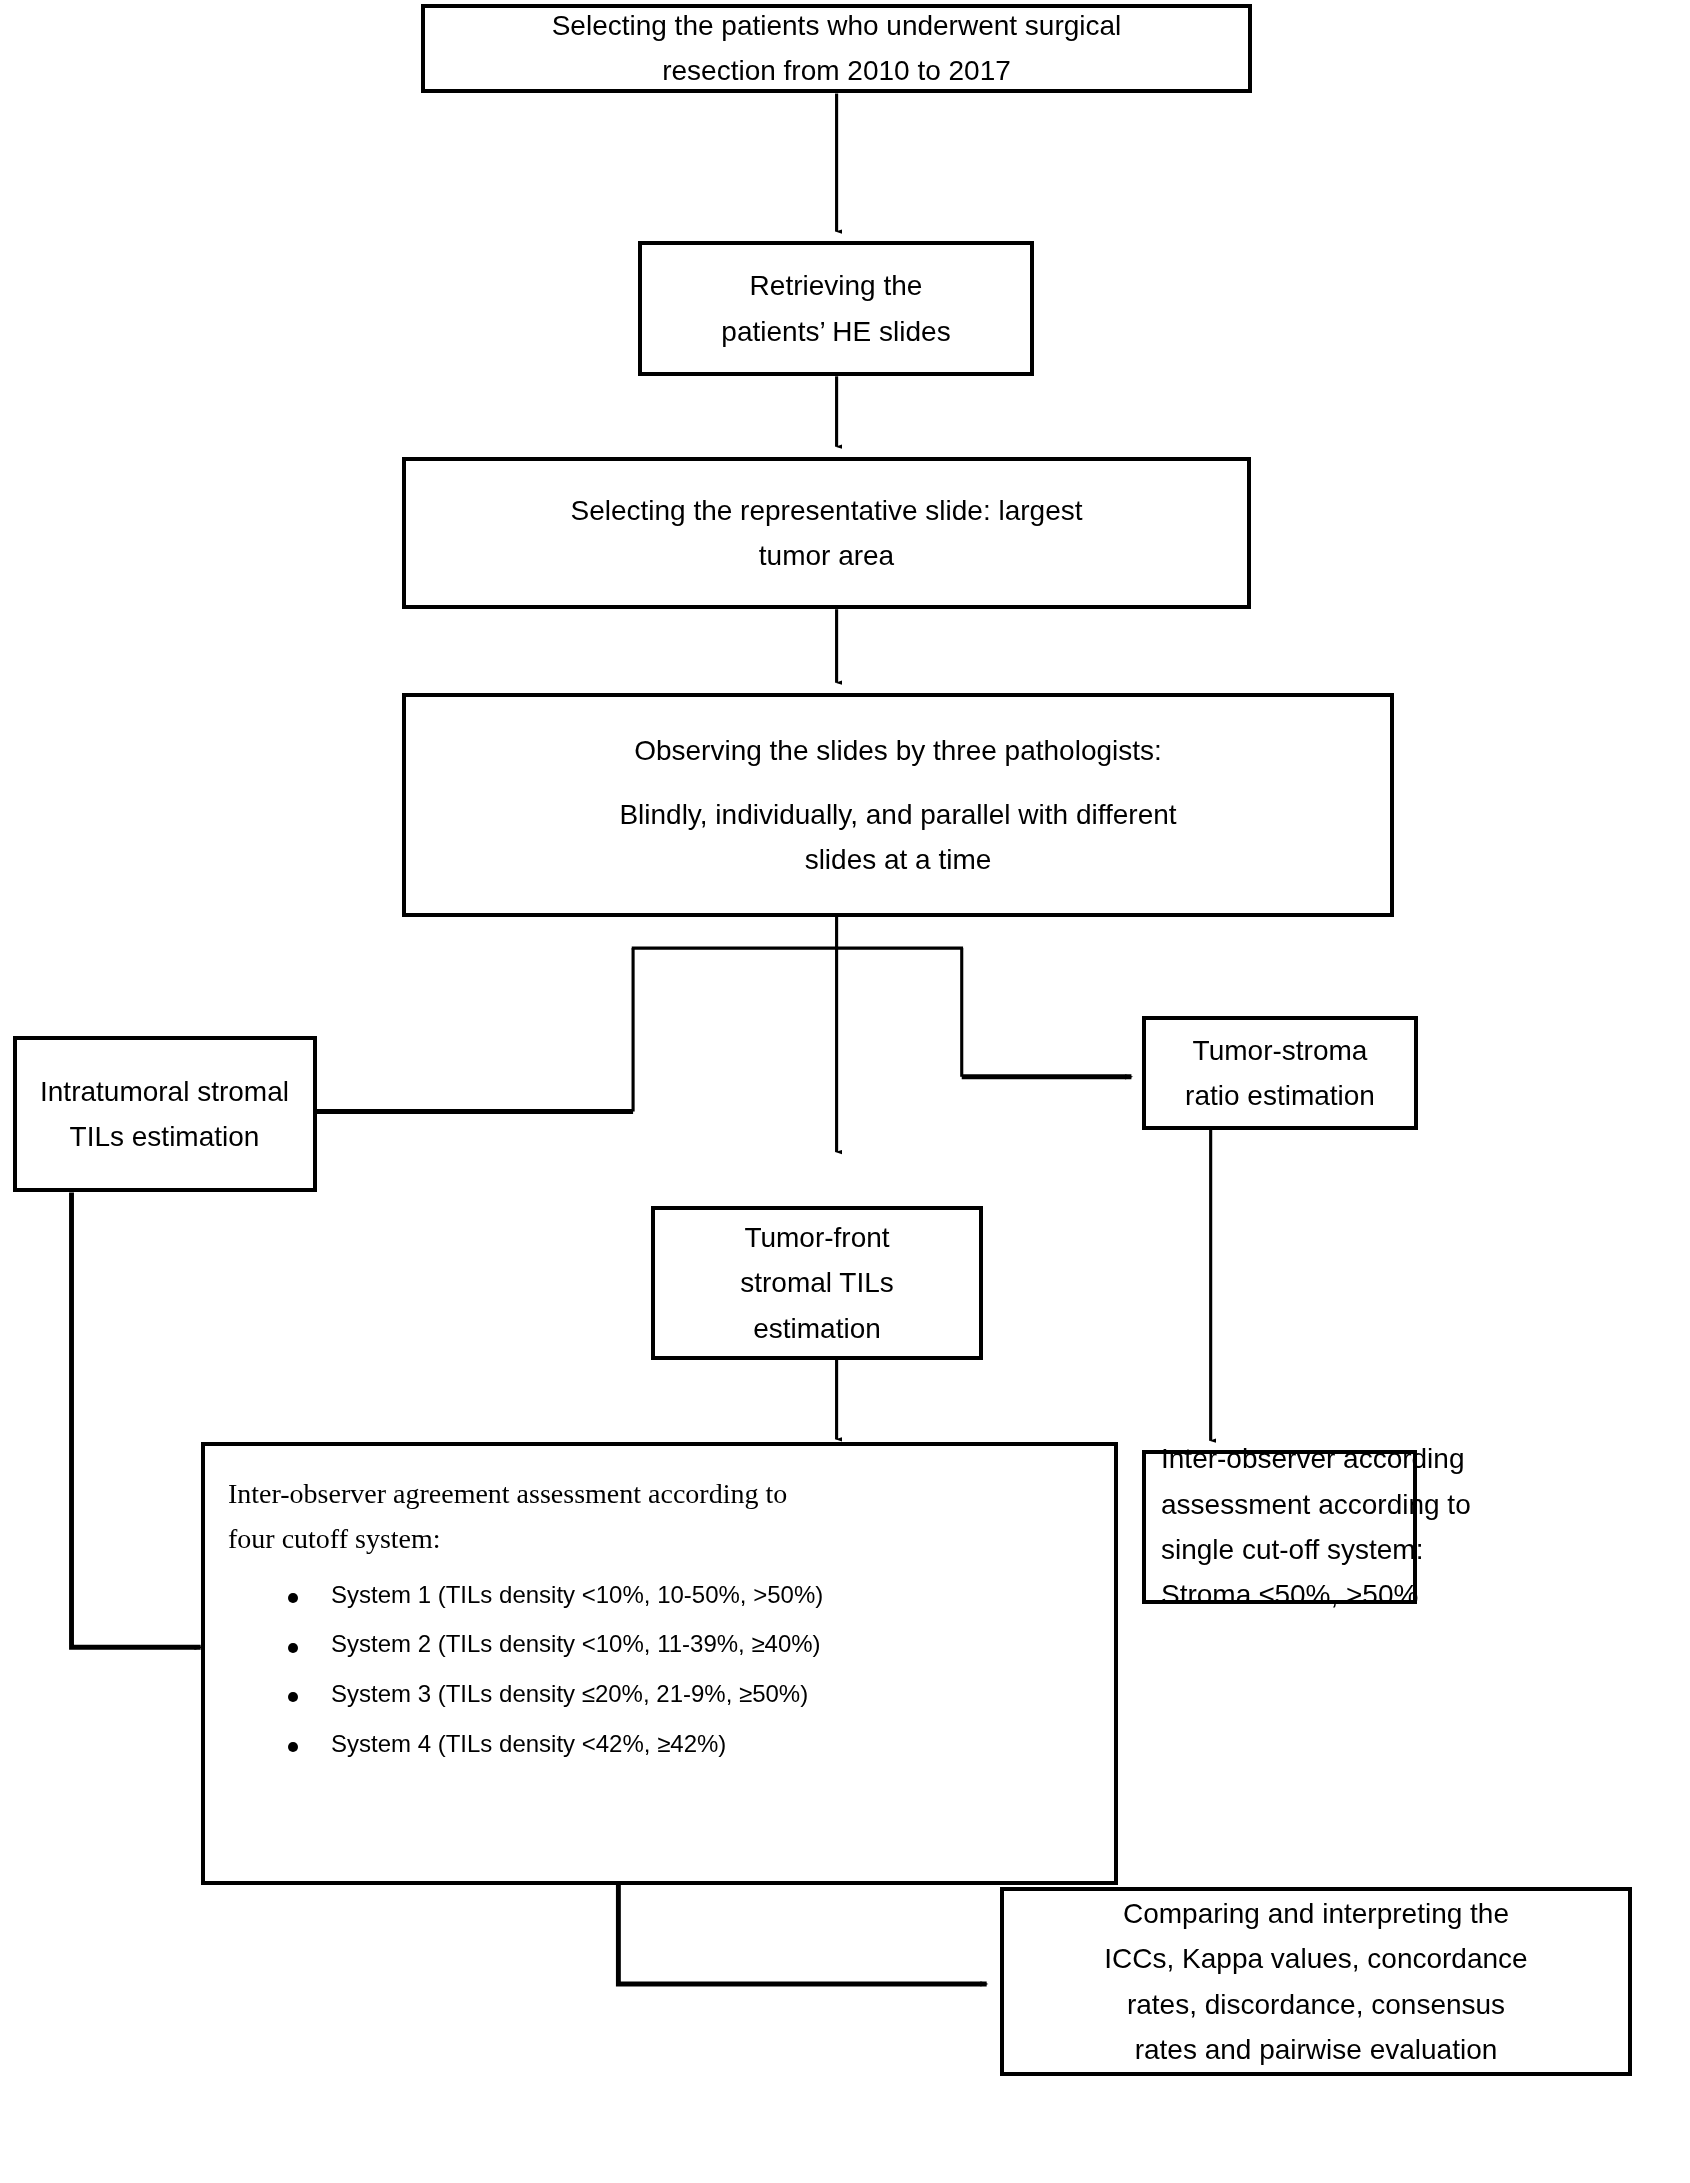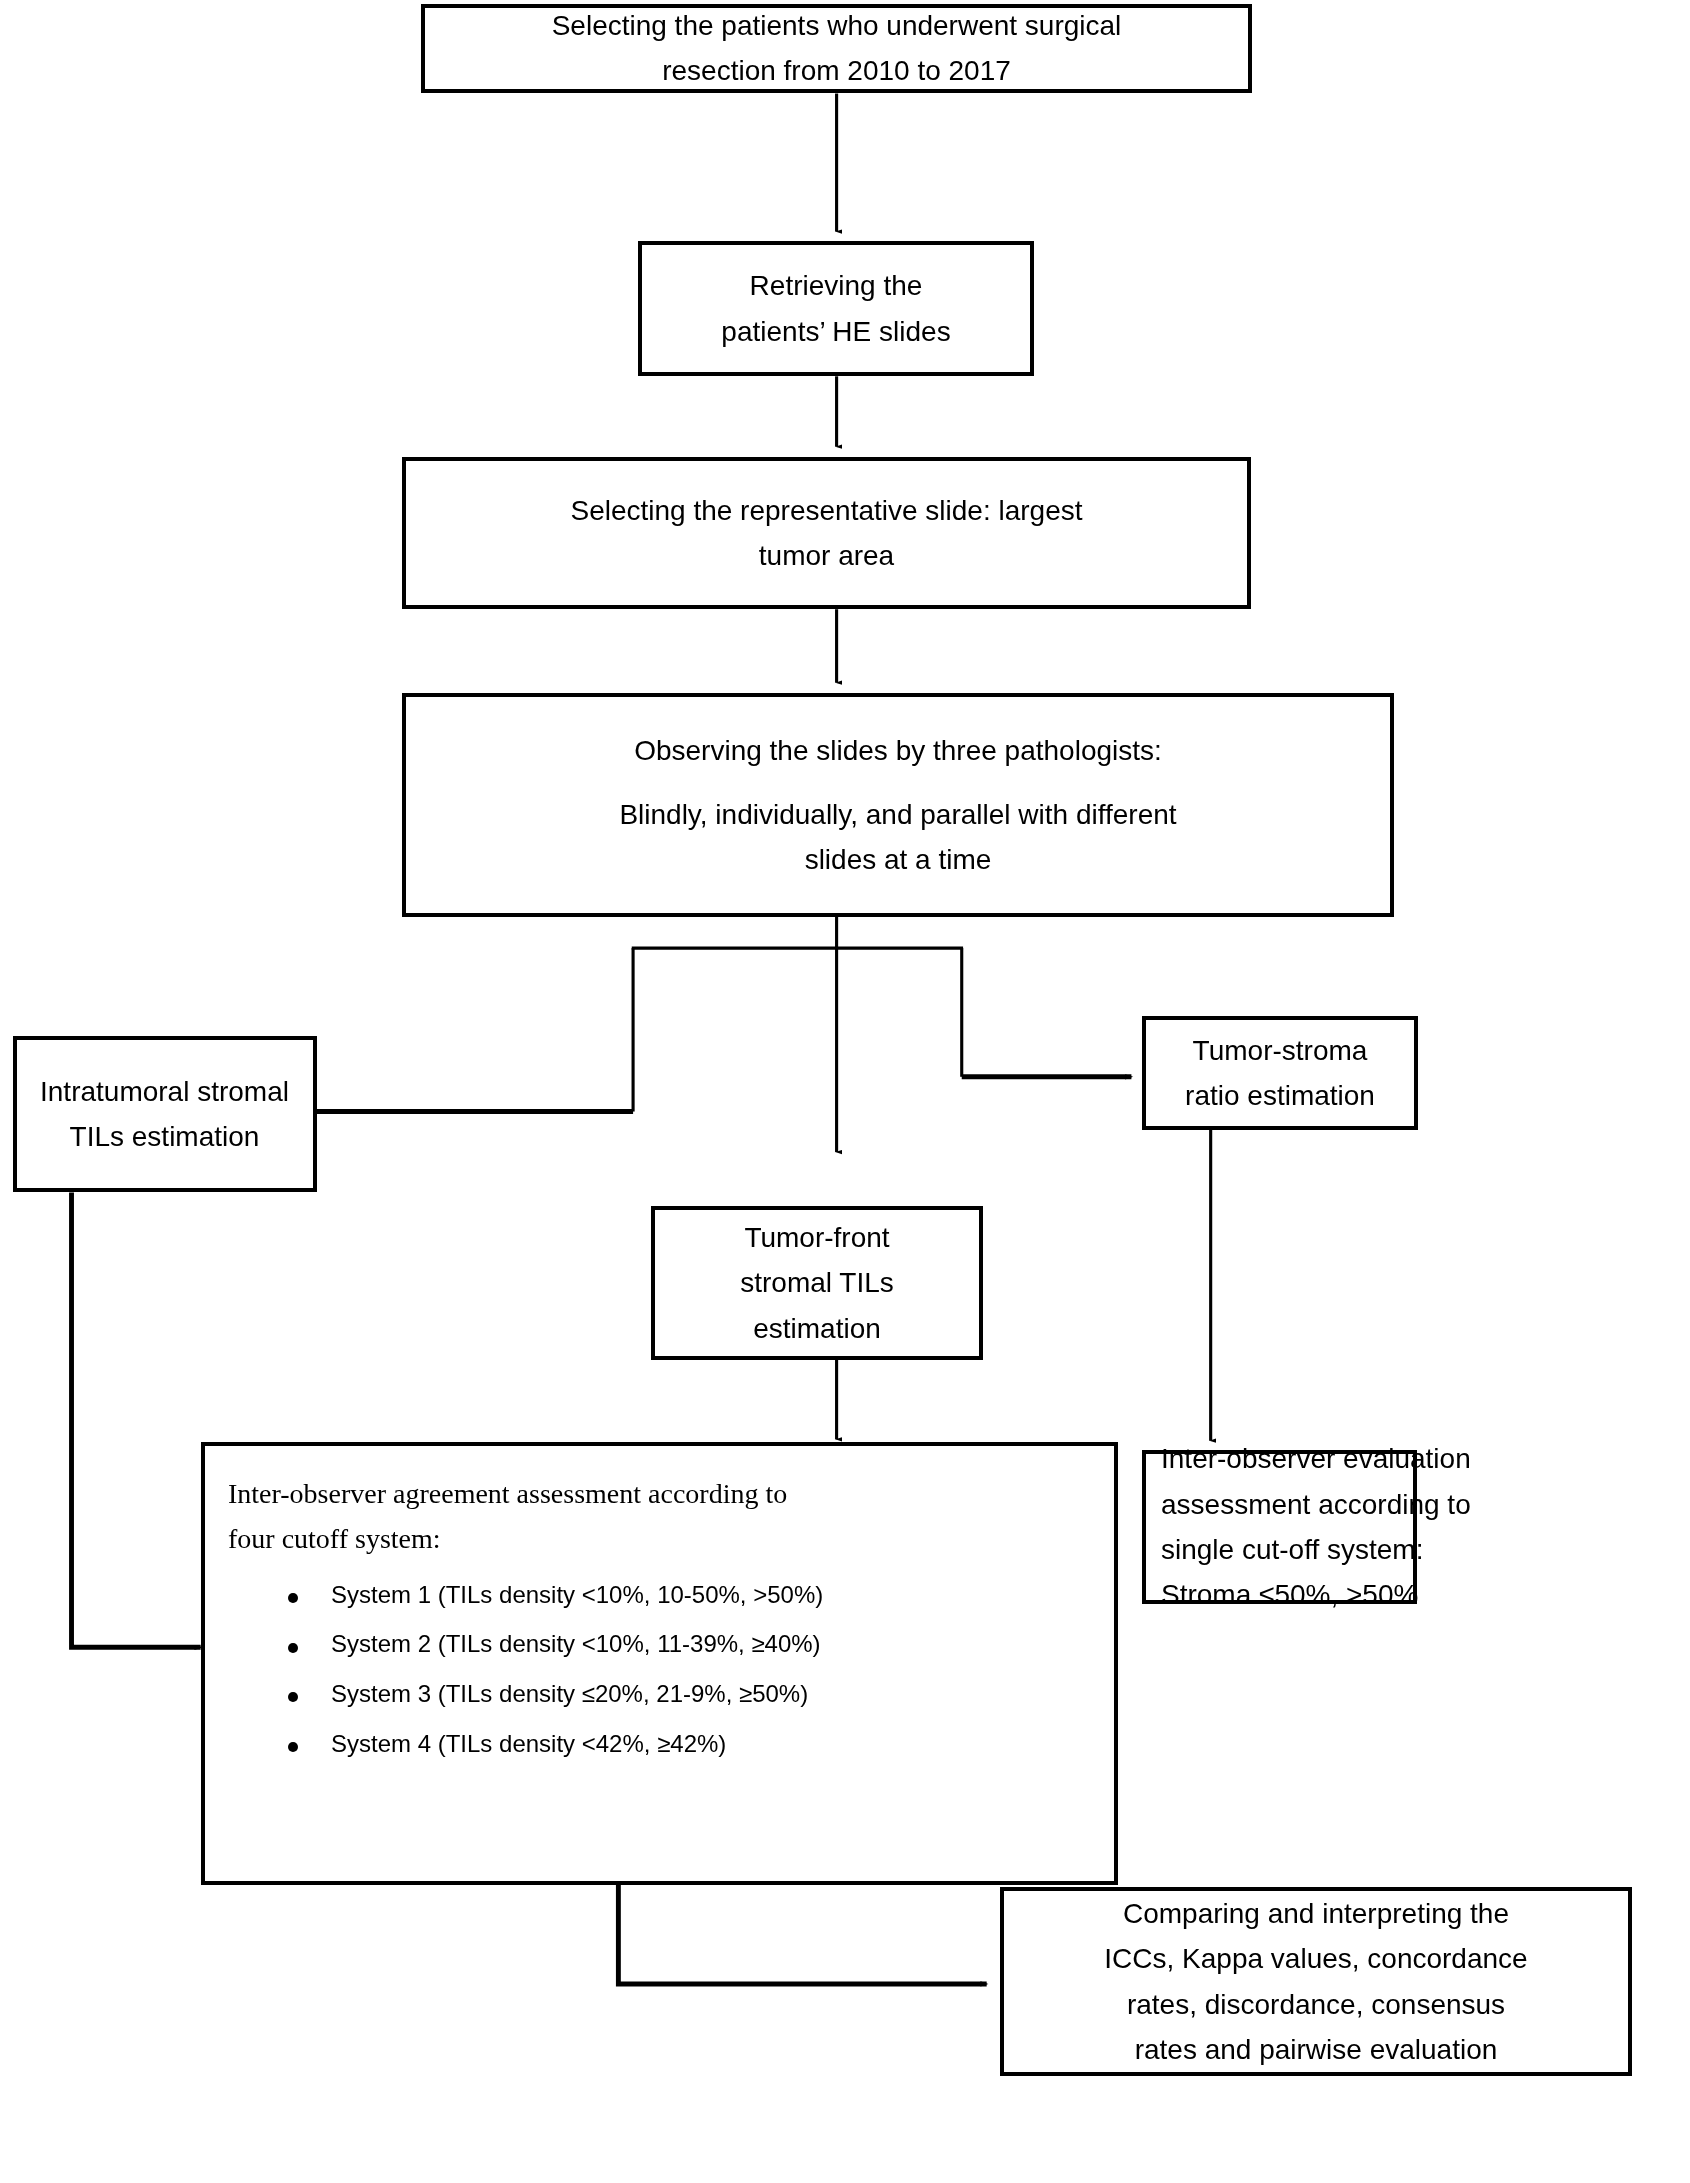--- a/index.html
+++ b/index.html
@@ -190,21 +190,21 @@
     </span>
     <ul class="bullet-list">
       <li>System 1 (TILs density &lt;10%, 10-50%, &gt;50%)</li>
       <li>System 2 (TILs density &lt;10%, 11-39%, ≥40%)</li>
       <li>System 3 (TILs density ≤20%, 21-9%, ≥50%)</li>
       <li>System 4 (TILs density &lt;42%, ≥42%)</li>
     </ul>
   </div>
 
   <div class="node-box left-align" style="left:1142px; top:1450px; width:275px; height:154px; padding:11.6px 9.8px 11.6px 15px;">
-    <span class="node-line">Inter-observer evaluation</span>
+    <span class="node-line">Inter-observer according</span>
     <span class="node-line">assessment according to</span>
     <span class="node-line">single cut-off system:</span>
     <span class="node-line">Stroma ≤50%, &gt;50%</span>
   </div>
 
   <div class="node-box" style="left:1000px; top:1887px; width:632px; height:189px;">
     <span class="node-line">Comparing and interpreting the</span>
     <span class="node-line">ICCs, Kappa values, concordance</span>
     <span class="node-line">rates, discordance, consensus</span>
     <span class="node-line">rates and pairwise evaluation</span>

